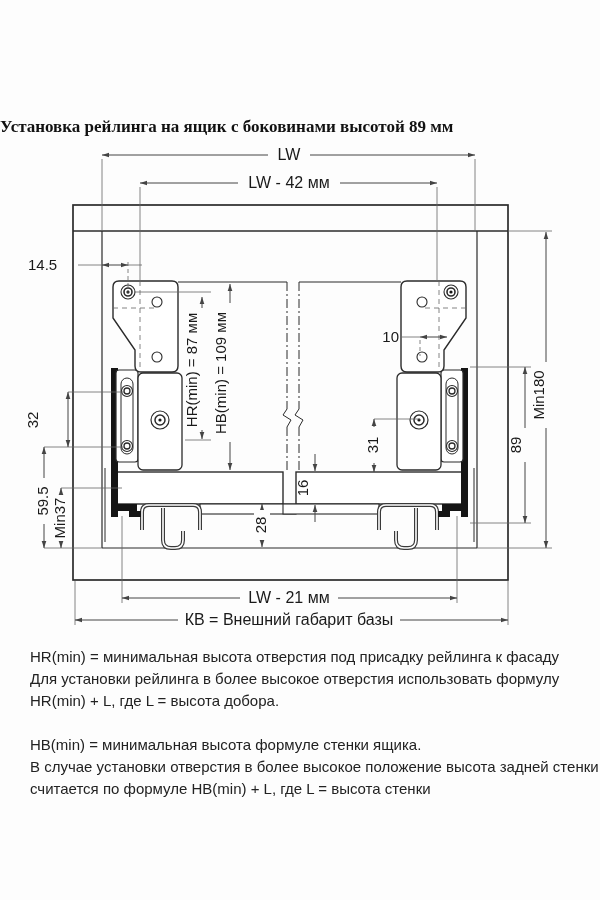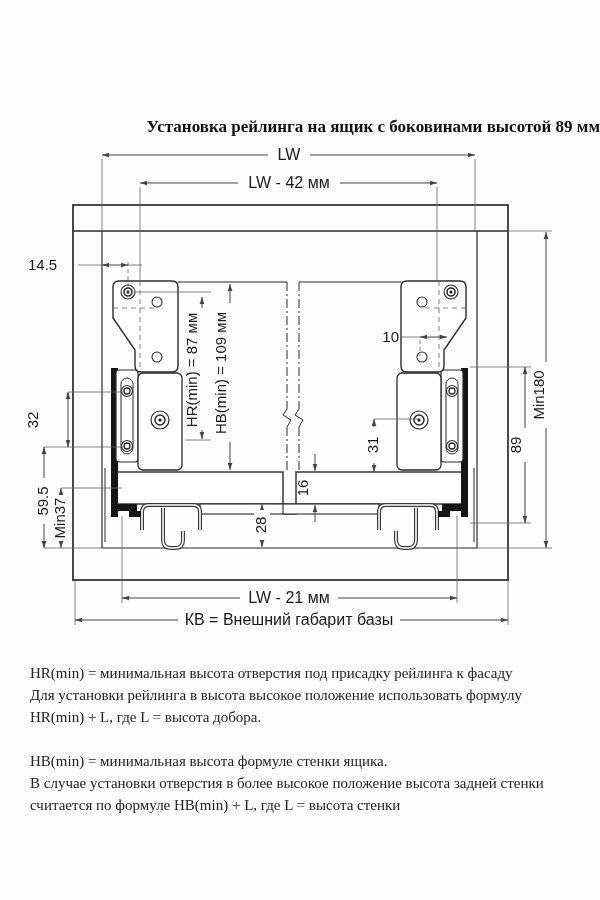--- a/index.html
+++ b/index.html
@@ -3,30 +3,30 @@
 <meta charset="utf-8">
 <style>
   html,body{margin:0;padding:0;}
   body{
     width:600px;height:900px;position:relative;
     background:#fdfdfd;overflow:hidden;
     font-family:"Liberation Sans","DejaVu Sans",sans-serif;
   }
   .title{
     position:absolute;top:117px;left:0;width:600px;
-    text-align:right;
+    text-align:left;
     font-family:"Liberation Serif","DejaVu Serif",serif;
     font-weight:bold;font-size:17px;color:#111;
   }
   svg.drawing{position:absolute;top:0;left:0;}
   .notes{
     position:absolute;left:30px;top:646px;width:555px;
     font-size:15px;line-height:22px;color:#222;
   }
-  .notes p{margin:16px 0 22px 0;font-family:Liberation Serif, serif;}
+  .notes p{margin:0 0 22px 0;}
   .notes .nline{white-space:nowrap;}
   text{
     font-family:"Liberation Sans","DejaVu Sans",sans-serif;
     font-size:15px;fill:#1a1a1a;
   }
   text.big{font-size:16px;}
   .struct{stroke:#2b2b2b;fill:none;}
   .thin{stroke:#666;stroke-width:0.8;fill:none;}
   .dim{stroke:#444;stroke-width:1;fill:none;}
   .whitepart{fill:#ffffff;stroke:#2b2b2b;}
@@ -191,21 +191,21 @@
     <text transform="rotate(-90,65,518)" x="65" y="518" text-anchor="middle">Min37</text>
     <text transform="rotate(-90,266,525)" x="266" y="525" text-anchor="middle">28</text>
     <text class="big" x="289" y="603" text-anchor="middle">LW - 21 мм</text>
     <text class="big" x="289" y="625" text-anchor="middle">КВ = Внешний габарит базы</text>
   </g>
 </svg>
 
 <div class="notes">
   <p>
     <span class="nline">HR(min) = минимальная высота отверстия под присадку рейлинга к фасаду</span><br>
-    <span class="nline">Для установки рейлинга в высота высокое положение использовать формулу</span><br>
+    <span class="nline">Для установки рейлинга в более высокое отверстия использовать формулу</span><br>
     <span class="nline">HR(min) + L,  где L = высота добора.</span>
   </p>
   <p>
     <span class="nline">HB(min) = минимальная высота формуле стенки ящика.</span><br>
     <span class="nline">В случае установки отверстия в более высокое положение высота задней стенки</span><br>
     <span class="nline">считается по формуле HB(min) + L, где L = высота стенки</span>
   </p>
 </div>
 
 </body></html>

